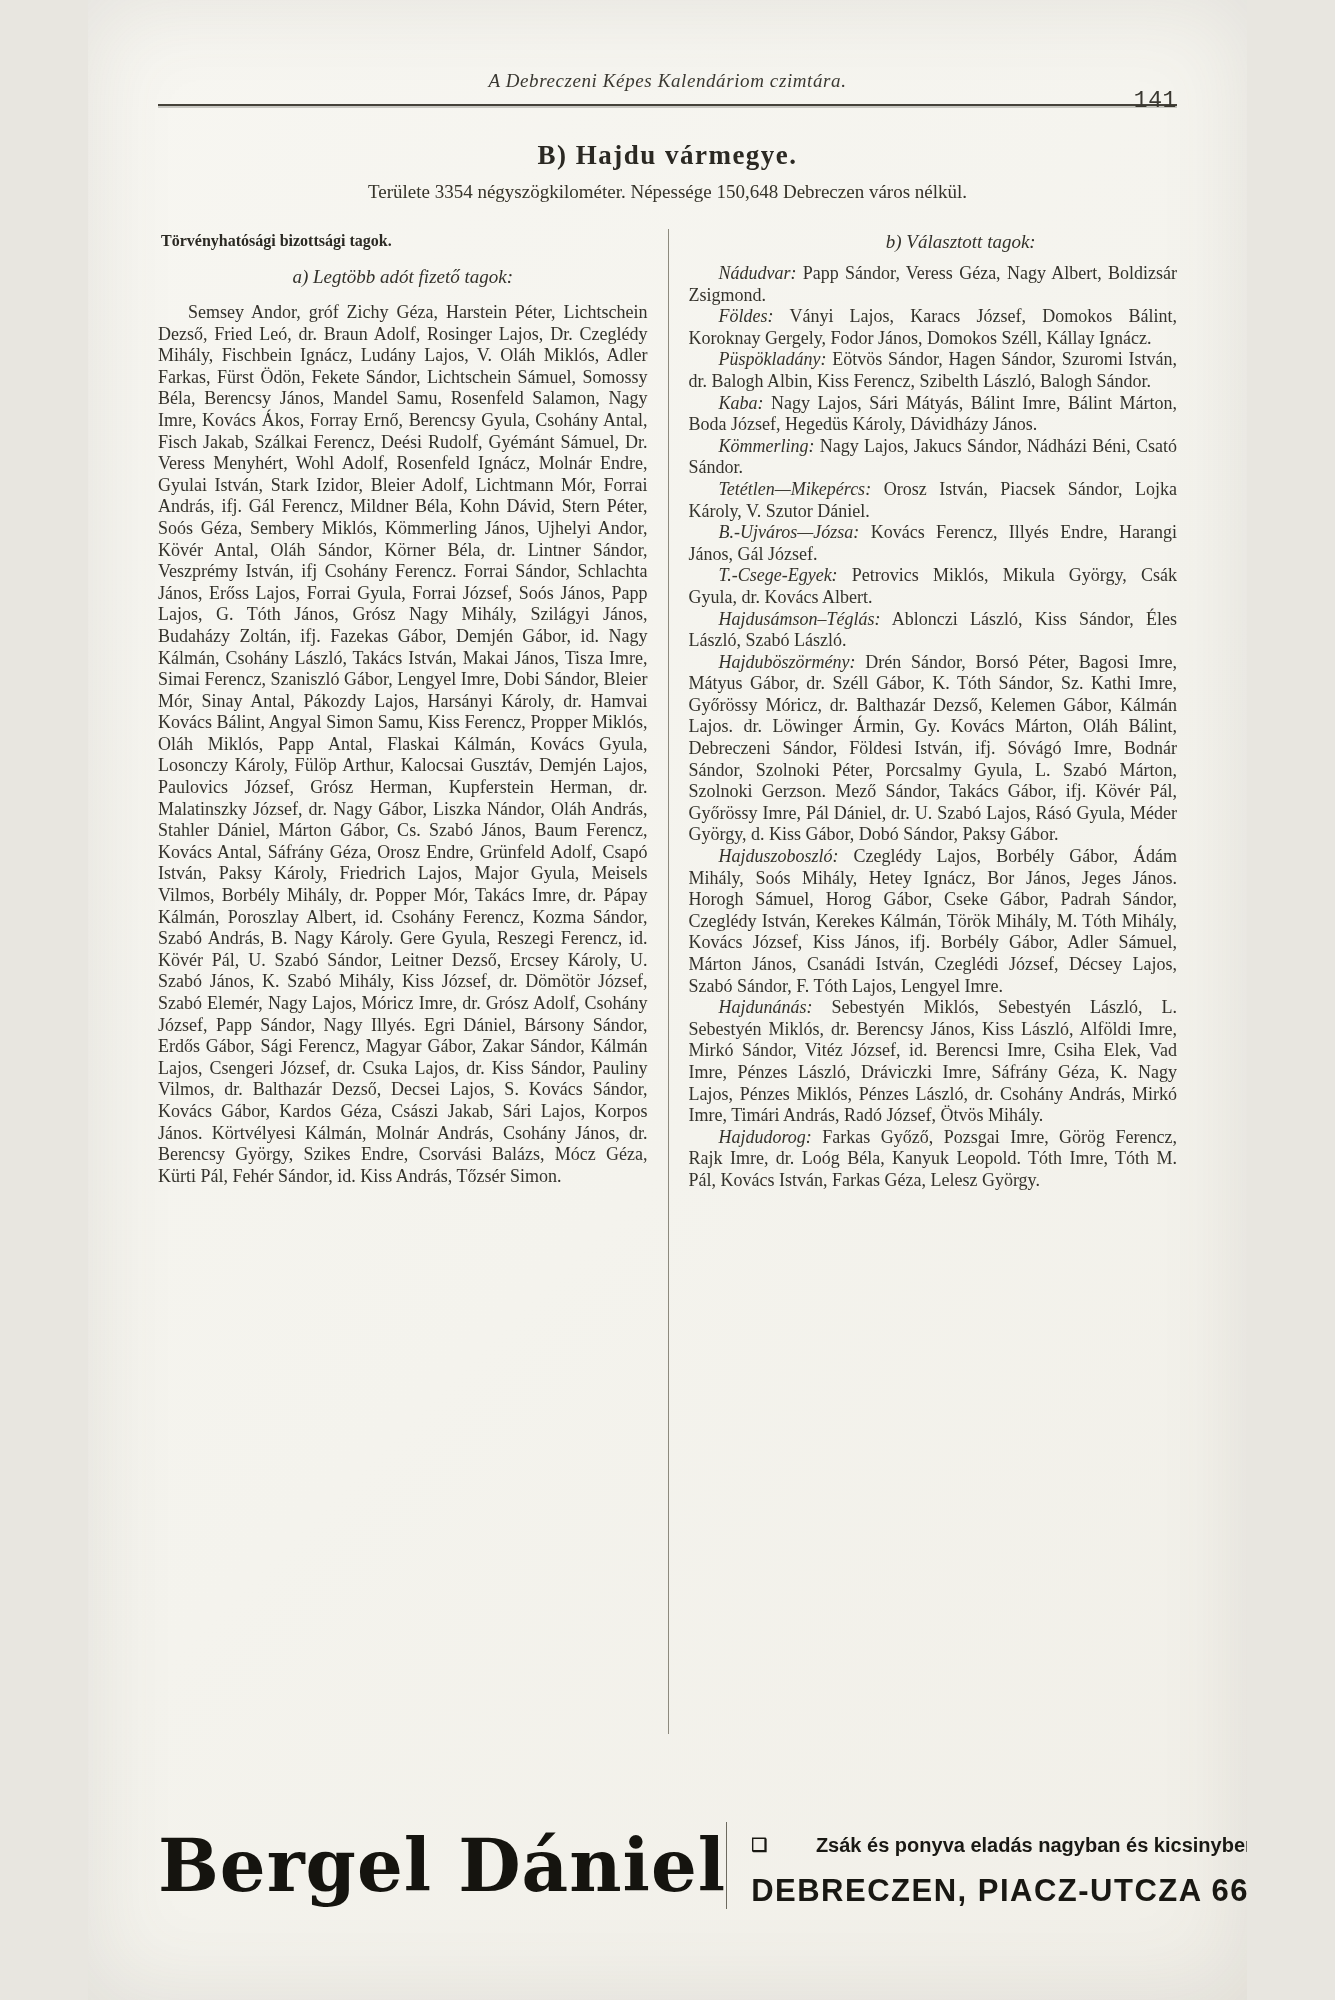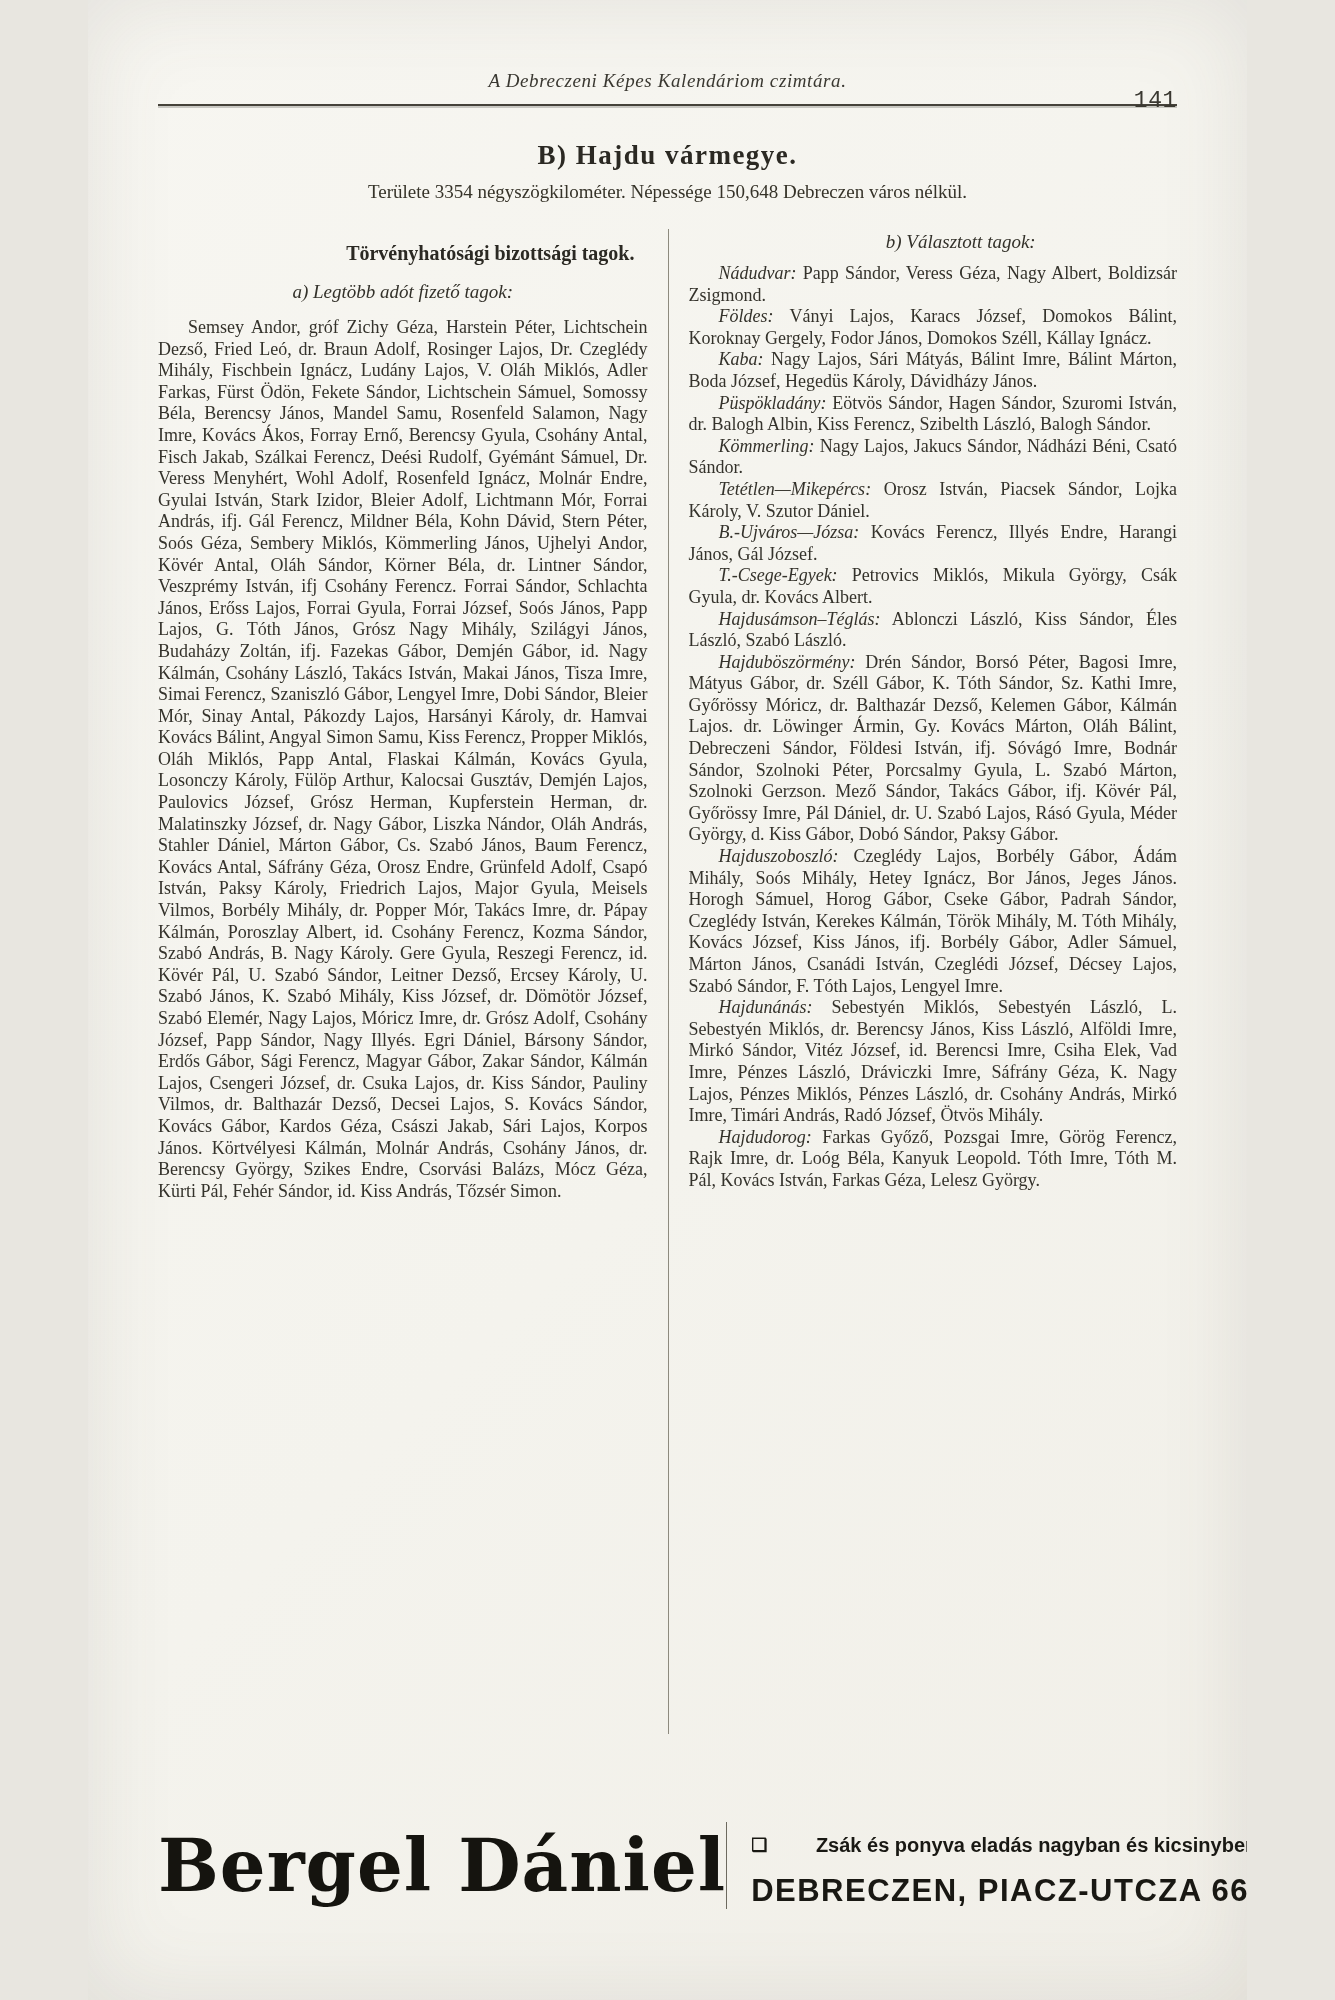--- a/index.html
+++ b/index.html
@@ -73,23 +73,23 @@
   .col {
     box-sizing: border-box;
     width: 50%;
   }
   .col-left { padding-right: 20px; }
   .col-right {
     padding-left: 20px;
     border-left: 1.5px solid #8d8a7e;
   }
   .col-header {
-    margin: 13px;
-    text-align: right;
-    font-size: 20px;
+    margin: 3px;
+    text-align: left;
+    font-size: 16px;
     font-weight: bold;
     color: #2b2923;
   }
   .col-subheader {
     margin: 16px 0 0 0;
     text-align: center;
     font-size: 19px;
     font-style: italic;
     font-weight: normal;
     color: #33312a;
@@ -180,22 +180,22 @@
       <h2 class="col-header">Törvényhatósági bizottsági tagok.</h2>
       <h3 class="col-subheader">a) Legtöbb adót fizető tagok:</h3>
       <p class="body-text">Semsey Andor, gróf Zichy Géza, Harstein Péter, Lichtschein Dezső, Fried Leó, dr. Braun Adolf, Rosinger Lajos, Dr. Czeglédy Mihály, Fischbein Ignácz, Ludány Lajos, V. Oláh Miklós, Adler Farkas, Fürst Ödön, Fekete Sándor, Lichtschein Sámuel, Somossy Béla, Berencsy János, Mandel Samu, Rosenfeld Salamon, Nagy Imre, Kovács Ákos, Forray Ernő, Berencsy Gyula, Csohány Antal, Fisch Jakab, Szálkai Ferencz, Deési Rudolf, Gyémánt Sámuel, Dr. Veress Menyhért, Wohl Adolf, Rosenfeld Ignácz, Molnár Endre, Gyulai István, Stark Izidor, Bleier Adolf, Lichtmann Mór, Forrai András, ifj. Gál Ferencz, Mildner Béla, Kohn Dávid, Stern Péter, Soós Géza, Sembery Miklós, Kömmerling János, Ujhelyi Andor, Kövér Antal, Oláh Sándor, Körner Béla, dr. Lintner Sándor, Veszprémy István, ifj Csohány Ferencz. Forrai Sándor, Schlachta János, Erőss Lajos, Forrai Gyula, Forrai József, Soós János, Papp Lajos, G. Tóth János, Grósz Nagy Mihály, Szilágyi János, Budaházy Zoltán, ifj. Fazekas Gábor, Demjén Gábor, id. Nagy Kálmán, Csohány László, Takács István, Makai János, Tisza Imre, Simai Ferencz, Szaniszló Gábor, Lengyel Imre, Dobi Sándor, Bleier Mór, Sinay Antal, Pákozdy Lajos, Harsányi Károly, dr. Hamvai Kovács Bálint, Angyal Simon Samu, Kiss Ferencz, Propper Miklós, Oláh Miklós, Papp Antal, Flaskai Kálmán, Kovács Gyula, Losonczy Károly, Fülöp Arthur, Kalocsai Gusztáv, Demjén Lajos, Paulovics József, Grósz Herman, Kupferstein Herman, dr. Malatinszky József, dr. Nagy Gábor, Liszka Nándor, Oláh András, Stahler Dániel, Márton Gábor, Cs. Szabó János, Baum Ferencz, Kovács Antal, Sáfrány Géza, Orosz Endre, Grünfeld Adolf, Csapó István, Paksy Károly, Friedrich Lajos, Major Gyula, Meisels Vilmos, Borbély Mihály, dr. Popper Mór, Takács Imre, dr. Pápay Kálmán, Poroszlay Albert, id. Csohány Ferencz, Kozma Sándor, Szabó András, B. Nagy Károly. Gere Gyula, Reszegi Ferencz, id. Kövér Pál, U. Szabó Sándor, Leitner Dezső, Ercsey Károly, U. Szabó János, K. Szabó Mihály, Kiss József, dr. Dömötör József, Szabó Elemér, Nagy Lajos, Móricz Imre, dr. Grósz Adolf, Csohány József, Papp Sándor, Nagy Illyés. Egri Dániel, Bársony Sándor, Erdős Gábor, Sági Ferencz, Magyar Gábor, Zakar Sándor, Kálmán Lajos, Csengeri József, dr. Csuka Lajos, dr. Kiss Sándor, Pauliny Vilmos, dr. Balthazár Dezső, Decsei Lajos, S. Kovács Sándor, Kovács Gábor, Kardos Géza, Császi Jakab, Sári Lajos, Korpos János. Körtvélyesi Kálmán, Molnár András, Csohány János, dr. Berencsy György, Szikes Endre, Csorvási Balázs, Mócz Géza, Kürti Pál, Fehér Sándor, id. Kiss András, Tőzsér Simon.</p>
     </section>
 
     <section class="col col-right">
       <h3 class="col-subheader right-head">b) Választott tagok:</h3>
 
       <p class="body-text entry"><i class="place">Nádudvar:</i><span> Papp Sándor, Veress Géza, Nagy Albert, Boldizsár Zsigmond.</span></p>
       <p class="body-text entry"><i class="place">Földes:</i><span> Ványi Lajos, Karacs József, Domokos Bálint, Koroknay Gergely, Fodor János, Domokos Széll, Kállay Ignácz.</span></p>
+      <p class="body-text entry"><i class="place">Püspökladány:</i><span> Eötvös Sándor, Hagen Sándor, Szuromi István, dr. Balogh Albin, Kiss Ferencz, Szibelth László, Balogh Sándor.</span></p>
       <p class="body-text entry"><i class="place">Kaba:</i><span> Nagy Lajos, Sári Mátyás, Bálint Imre, Bálint Márton, Boda József, Hegedüs Károly, Dávidházy János.</span></p>
-      <p class="body-text entry"><i class="place">Püspökladány:</i><span> Eötvös Sándor, Hagen Sándor, Szuromi István, dr. Balogh Albin, Kiss Ferencz, Szibelth László, Balogh Sándor.</span></p>
       <p class="body-text entry"><i class="place">Kömmerling:</i><span> Nagy Lajos, Jakucs Sándor, Nádházi Béni, Csató Sándor.</span></p>
       <p class="body-text entry"><i class="place">Tetétlen—Mikepércs:</i><span> Orosz István, Piacsek Sándor, Lojka Károly, V. Szutor Dániel.</span></p>
       <p class="body-text entry"><i class="place">B.-Ujváros—Józsa:</i><span> Kovács Ferencz, Illyés Endre, Harangi János, Gál József.</span></p>
       <p class="body-text entry"><i class="place">T.-Csege-Egyek:</i><span> Petrovics Miklós, Mikula György, Csák Gyula, dr. Kovács Albert.</span></p>
       <p class="body-text entry"><i class="place">Hajdusámson–Téglás:</i><span> Ablonczi László, Kiss Sándor, Éles László, Szabó László.</span></p>
       <p class="body-text entry"><i class="place">Hajduböszörmény:</i><span> Drén Sándor, Borsó Péter, Bagosi Imre, Mátyus Gábor, dr. Széll Gábor, K. Tóth Sándor, Sz. Kathi Imre, Győrössy Móricz, dr. Balthazár Dezső, Kelemen Gábor, Kálmán Lajos. dr. Löwinger Ármin, Gy. Kovács Márton, Oláh Bálint, Debreczeni Sándor, Földesi István, ifj. Sóvágó Imre, Bodnár Sándor, Szolnoki Péter, Porcsalmy Gyula, L. Szabó Márton, Szolnoki Gerzson. Mező Sándor, Takács Gábor, ifj. Kövér Pál, Győrössy Imre, Pál Dániel, dr. U. Szabó Lajos, Rásó Gyula, Méder György, d. Kiss Gábor, Dobó Sándor, Paksy Gábor.</span></p>
       <p class="body-text entry"><i class="place">Hajduszoboszló:</i><span> Czeglédy Lajos, Borbély Gábor, Ádám Mihály, Soós Mihály, Hetey Ignácz, Bor János, Jeges János. Horogh Sámuel, Horog Gábor, Cseke Gábor, Padrah Sándor, Czeglédy István, Kerekes Kálmán, Török Mihály, M. Tóth Mihály, Kovács József, Kiss János, ifj. Borbély Gábor, Adler Sámuel, Márton János, Csanádi István, Czeglédi József, Décsey Lajos, Szabó Sándor, F. Tóth Lajos, Lengyel Imre.</span></p>
       <p class="body-text entry"><i class="place">Hajdunánás:</i><span> Sebestyén Miklós, Sebestyén László, L. Sebestyén Miklós, dr. Berencsy János, Kiss László, Alföldi Imre, Mirkó Sándor, Vitéz József, id. Berencsi Imre, Csiha Elek, Vad Imre, Pénzes László, Dráviczki Imre, Sáfrány Géza, K. Nagy Lajos, Pénzes Miklós, Pénzes László, dr. Csohány András, Mirkó Imre, Timári András, Radó József, Ötvös Mihály.</span></p>
       <p class="body-text entry"><i class="place">Hajdudorog:</i><span> Farkas Győző, Pozsgai Imre, Görög Ferencz, Rajk Imre, dr. Loóg Béla, Kanyuk Leopold. Tóth Imre, Tóth M. Pál, Kovács István, Farkas Géza, Lelesz György.</span></p>
     </section>

